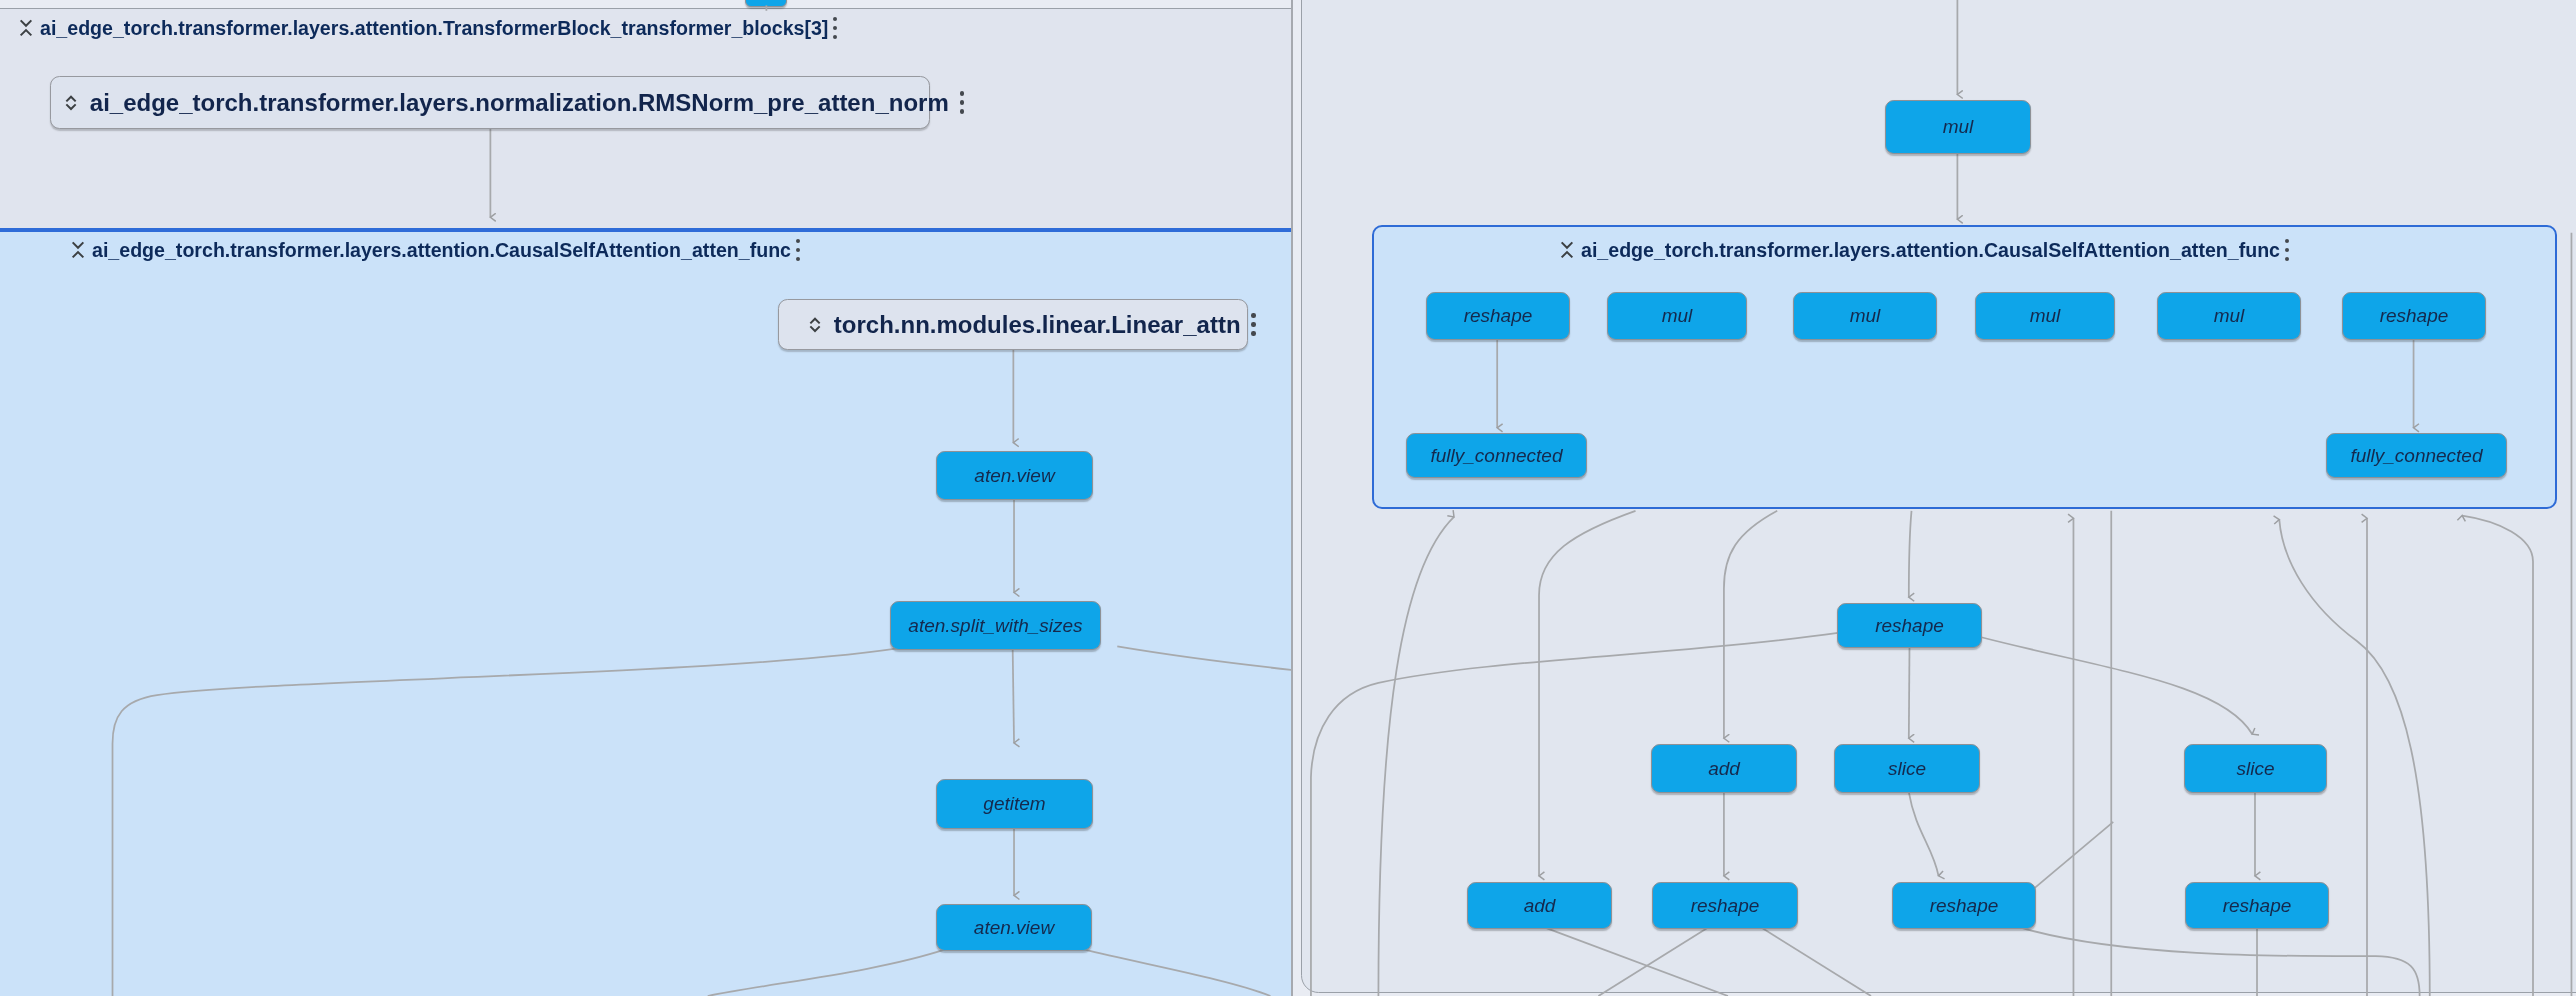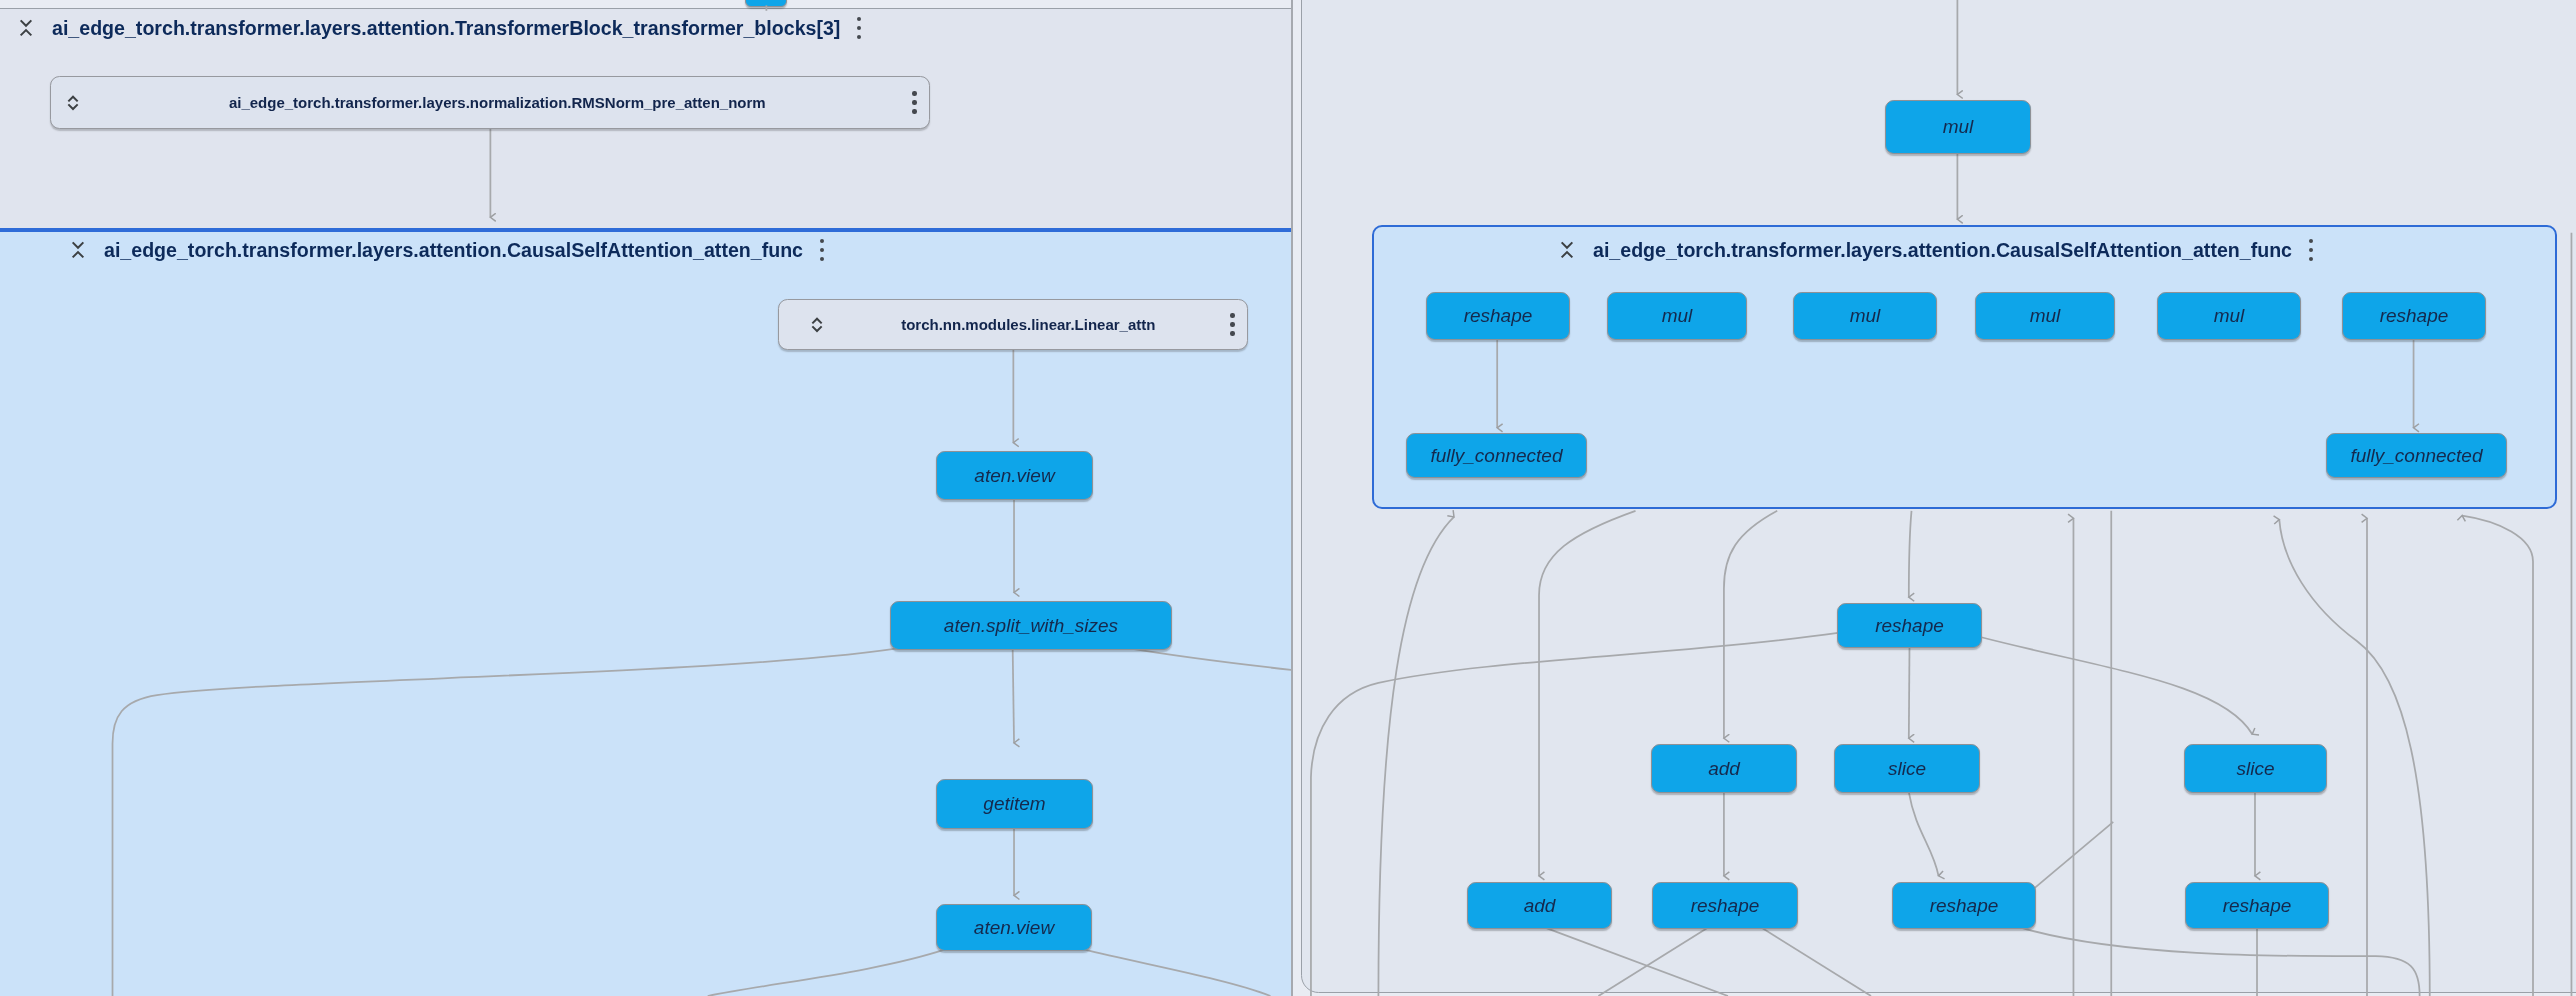--- a/index.html
+++ b/index.html
@@ -14,24 +14,24 @@
   .tb-box{background:#e0e4ee;border:1.7px solid #9aa0a8;}
   .csa-box{background:#cbe2f9;}
   .edges{position:absolute;left:0;top:0;z-index:2;}
   .node-layer{position:absolute;left:0;top:0;width:100%;height:100%;z-index:3;pointer-events:none;}
 
   .op-node{position:absolute;box-sizing:border-box;background:#0ea5e9;border:1.6px solid #8e9196;
     border-radius:8.8px;display:flex;align-items:center;justify-content:center;
     font-size:19px;color:#15294d;box-shadow:0 1.4px 1.4px rgba(60,64,67,.32);pointer-events:auto;font-style:italic;}
   .collapsed-node{position:absolute;box-sizing:border-box;background:#dde3ee;border:1.6px solid #97999f;
     border-radius:9.5px;display:flex;align-items:center;box-shadow:0 1.4px 1.4px rgba(60,64,67,.28);
-    font-size:15px;font-weight:bold;color:#12254c;padding:0 12px;gap:10.8px;z-index:3;}
+    font-size:24px;font-weight:bold;color:#12254c;padding:0 12px;gap:10.8px;z-index:3;}
   .collapsed-node .lbl{flex:1;text-align:center;white-space:nowrap;}
 
-  .group-header{position:absolute;display:flex;align-items:center;gap:16px;z-index:4;
+  .group-header{position:absolute;display:flex;align-items:center;gap:4px;z-index:4;
     font-size:19.6px;font-weight:bold;color:#0d2a5a;white-space:nowrap;}
   .icon-btn{display:flex;flex-direction:column;align-items:center;justify-content:center;width:20px;height:24px;cursor:pointer;}
   .dots{display:flex;flex-direction:column;gap:4.7px;width:5.4px;align-items:center;cursor:pointer;}
   .dots i{width:4.4px;height:4.4px;border-radius:50%;background:#44484e;display:block;}
   .chev{width:16px;height:8.8px;display:block;}
 </style>
 </head>
 <body>
 
 <div id="stage">
@@ -127,21 +127,21 @@
       <span class="lbl">torch.nn.modules.linear.Linear_attn</span>
       <span class="dots">
           <i></i>
           <i></i>
           <i></i>
         </span>
     </div>
 
     <div class="node-layer" id="left-nodes">
         <div class="op-node" style="left: 936px; top: 451px; width: 157px; height: 49px;">aten.view</div>
-        <div class="op-node" style="left: 890px; top: 601px; width: 282px; height: 49px;">aten.split_with_sizes</div>
+        <div class="op-node" style="left: 890px; top: 601px; width: 211px; height: 49px;">aten.split_with_sizes</div>
         <div class="op-node" style="left: 936px; top: 751px; width: 157px; height: 50px; margin-top: 28px;">getitem</div>
         <div class="op-node" style="left: 936px; top: 904px; width: 156px; height: 47px;">aten.view</div>
       </div>
   </div>
 
   <div class="pane" id="right-pane">
     <div id="right-content">
 
       <div class="group-box tb-box" style="left:1301px;top:-41px;width:1323px;height:1034px;border-radius:17.6px;background:#e1e6ef;"></div>
 

